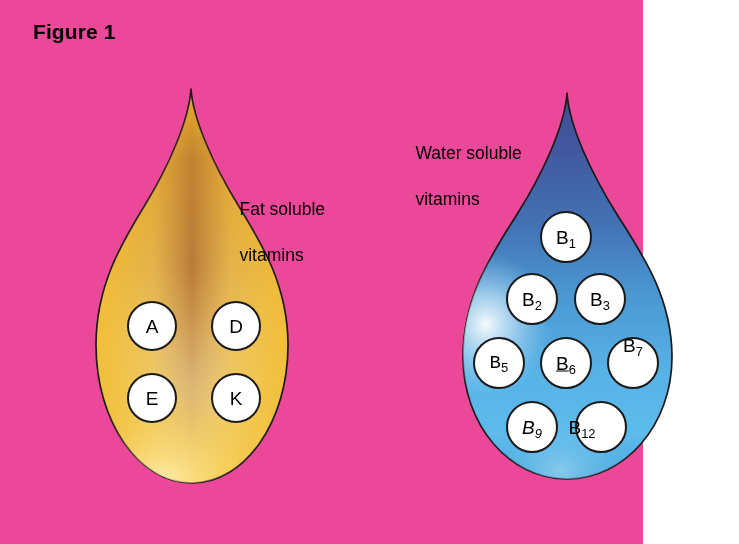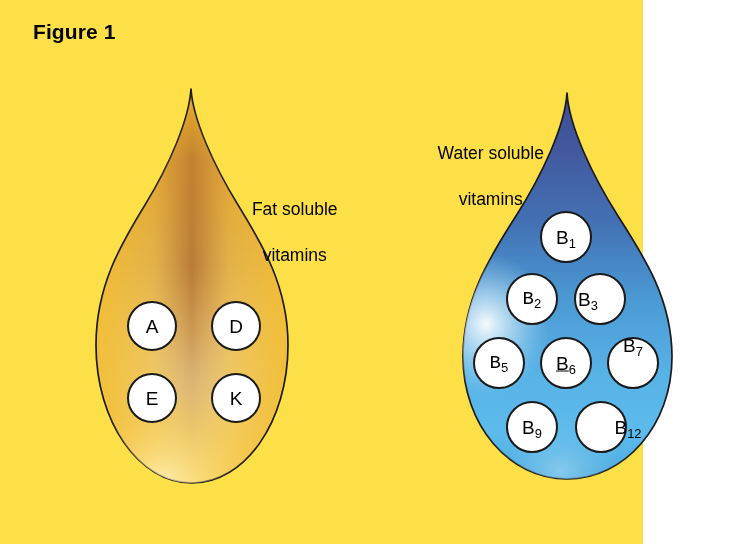--- a/index.html
+++ b/index.html
@@ -13,21 +13,21 @@
     position: relative;
     overflow: hidden;
     font-family: "Liberation Sans", sans-serif;
     color: #000000;
   }
   #figure-root {
     position: absolute;
     inset: 0;
     width: 643px;
     height: 544px;
-    background: #fde047;
+    background: #ec4899;
   }
   .fig-title {
     position: absolute;
     left: 33px;
     top: 20px;
     font-size: 21px;
     font-weight: bold;
     letter-spacing: 0.1px;
     color: #000000;
     white-space: pre;
@@ -37,21 +37,20 @@
     left: 0;
     top: 0;
     width: 739px;
     height: 544px;
   }
   .caption {
     position: absolute;
     font-size: 17.5px;
     line-height: 23px;
     color: #000000;
-    text-align: center;
     white-space: pre;
   }
   #caption-fat {
     left: 220px;
     top: 175px;
     width: 130px;
   }
   #caption-water {
     left: 396px;
     top: 119px;
@@ -213,22 +212,22 @@
     <span>Water soluble</span><br>
     <span>vitamins</span>
   </div>
 
   <div id="vitamin-labels">
       <div class="vlabel" style="left: 152px; top: 326px;">A</div>
       <div class="vlabel" style="left: 236px; top: 326px;">D</div>
       <div class="vlabel" style="left: 152px; top: 398px;">E</div>
       <div class="vlabel" style="left: 236px; top: 398px;">K</div>
       <div class="vlabel" style="left: 566px; top: 237px;">B<sub>1</sub></div>
-      <div class="vlabel" style="left: 532px; top: 299px; font-family: Liberation Mono, monospace;">B<sub>2</sub></div>
-      <div class="vlabel" style="left: 588px; top: 299px;">B<sub>3</sub></div>
+      <div class="vlabel" style="left: 532px; top: 299px;">B<sub>2</sub></div>
+      <div class="vlabel" style="left: 600px; top: 299px;">B<sub>3</sub></div>
       <div class="vlabel" style="left: 499px; top: 363px; font-family: Liberation Mono, monospace;">B<sub>5</sub></div>
       <div class="vlabel" style="left: 566px; top: 363px; text-decoration: underline;">B<sub>6</sub></div>
       <div class="vlabel" style="left: 633px; top: 345px;">B<sub>7</sub></div>
-      <div class="vlabel" style="left: 532px; top: 427px;">B<sub>9</sub></div>
-      <div class="vlabel" style="left: 628px; top: 427px;">B<sub>12</sub></div>
+      <div class="vlabel" style="left: 532px; top: 427px; font-style: italic;">B<sub>9</sub></div>
+      <div class="vlabel" style="left: 582px; top: 427px;">B<sub>12</sub></div>
     </div>
 
 </div>
 
 </body></html>

